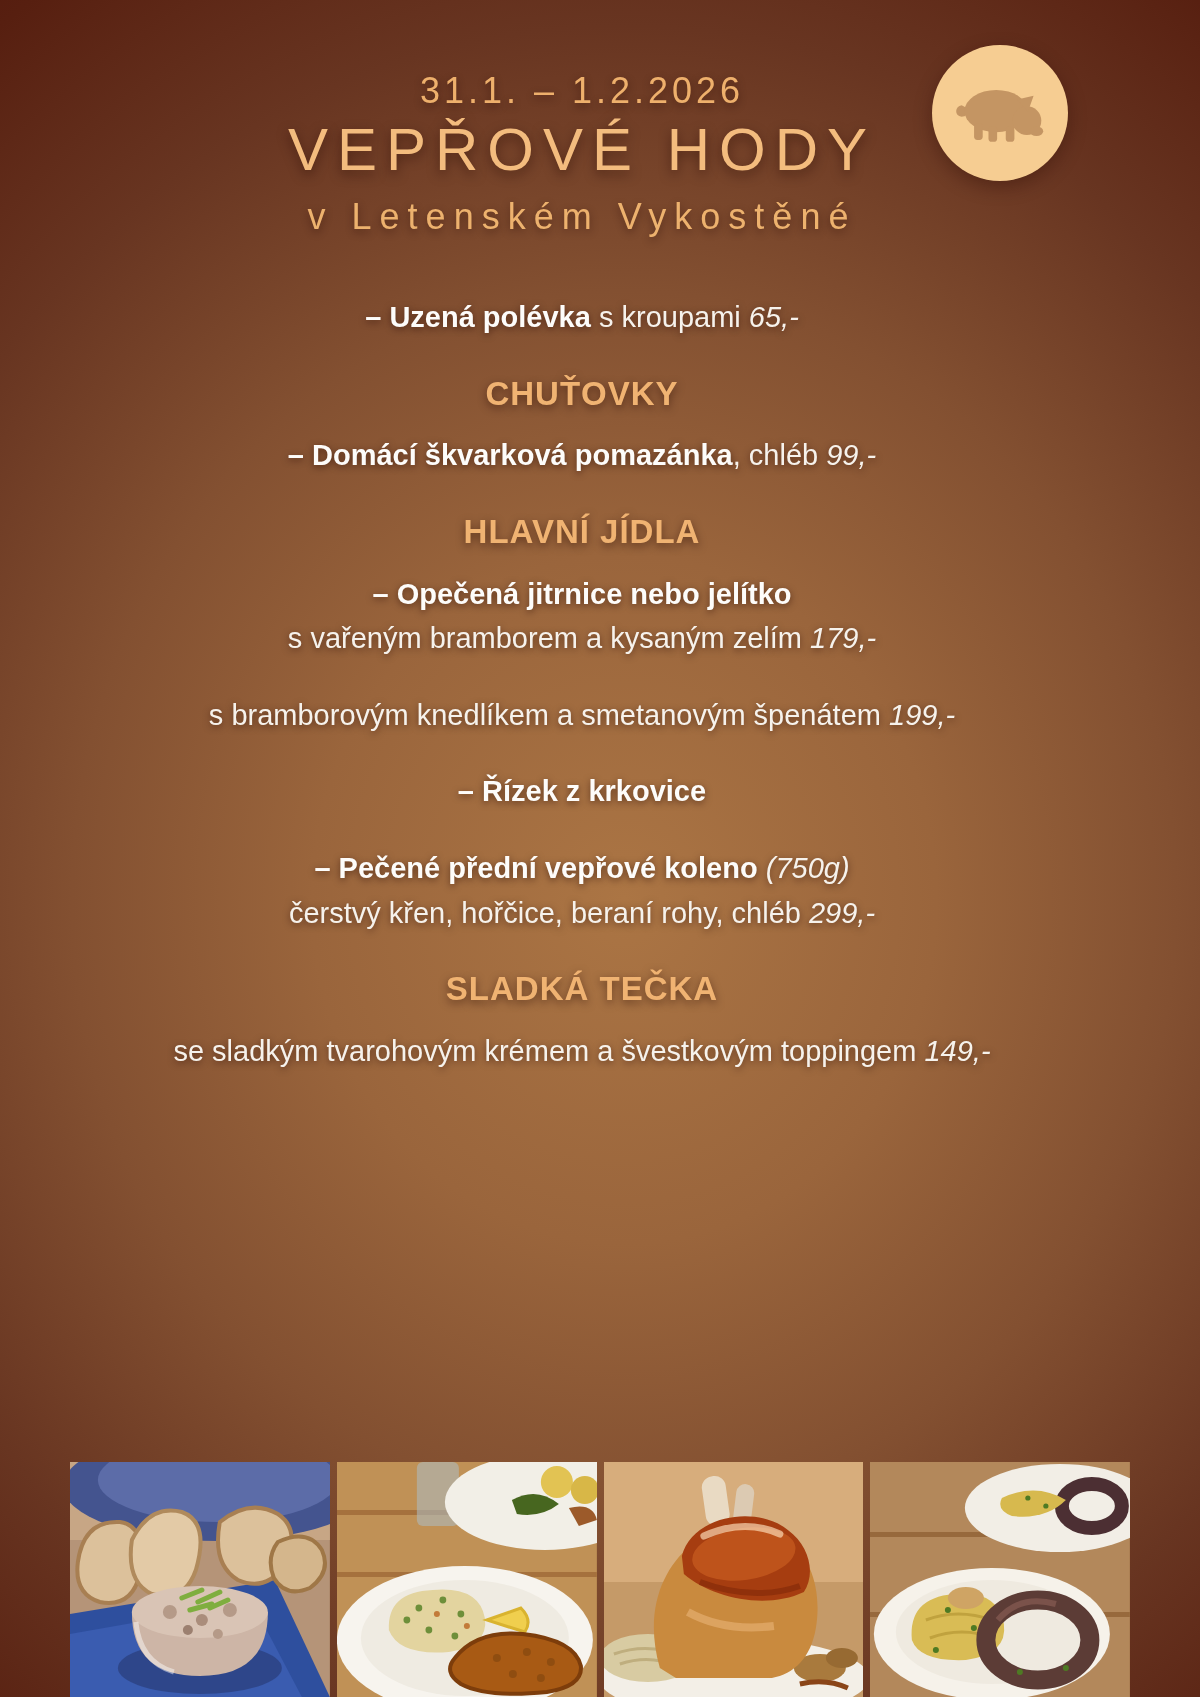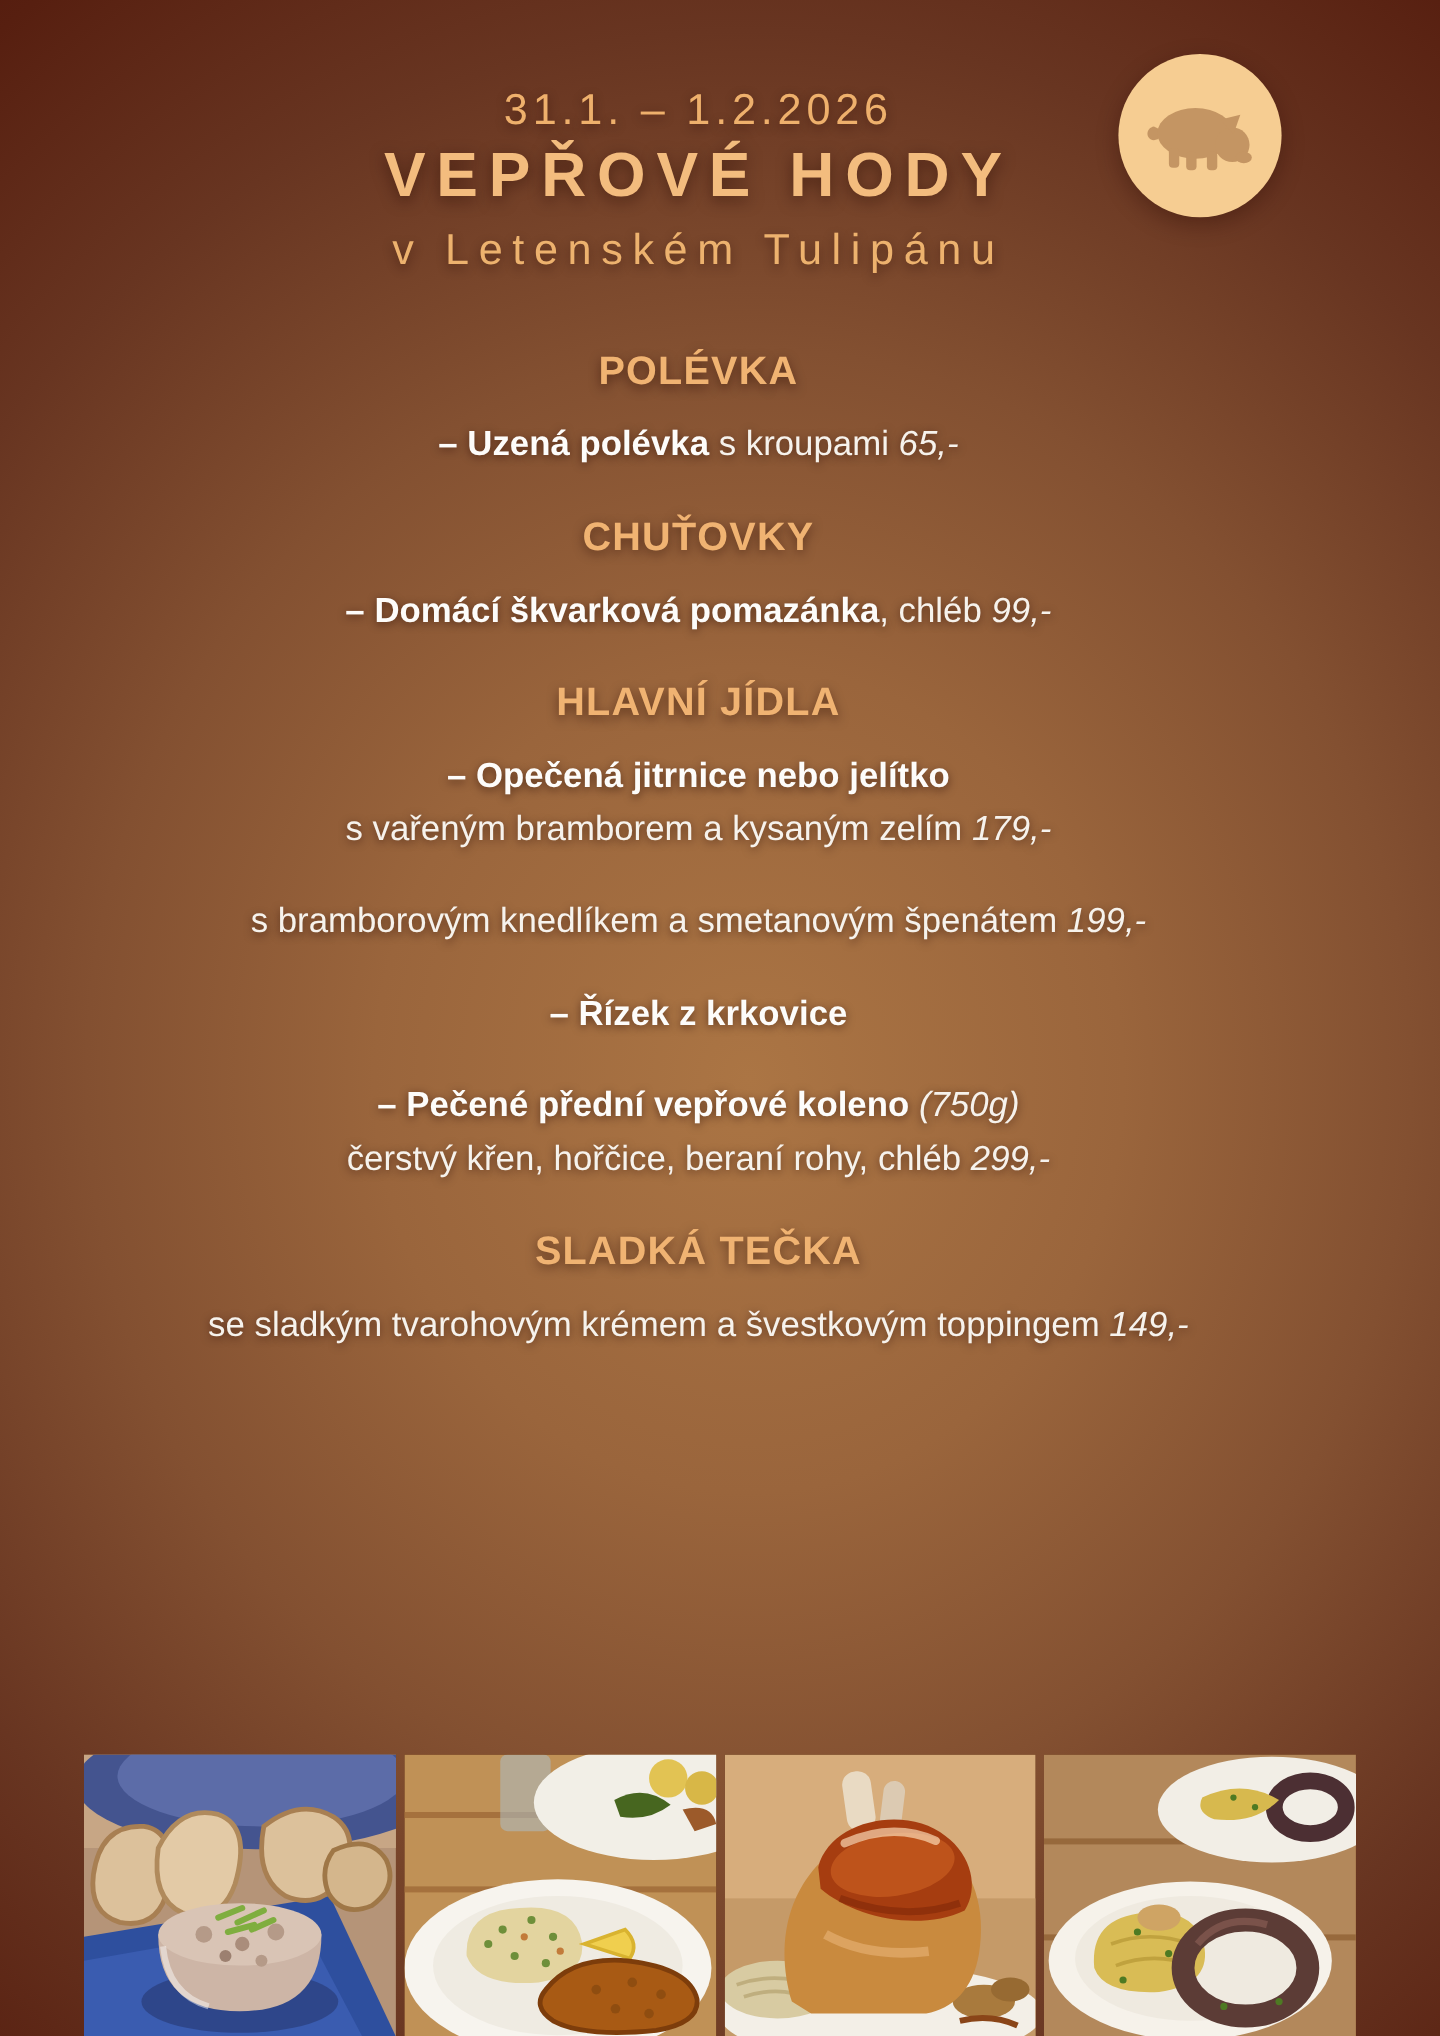--- a/index.html
+++ b/index.html
@@ -19,22 +19,22 @@
   
   .date{
     margin-top:70px;
     font-size:36px; line-height:1.15;
     letter-spacing:4px;
     color:#eeb06c;
     text-shadow:0 3px 9px rgba(35,8,0,.45);
   }
   .title{
     margin:8px 0 0;
-    font-size:52px; line-height:1.04;
-    font-weight:700;
+    font-size:60px; line-height:1.04;
+    font-weight:400;
     letter-spacing:9px;
     color:#f3bc7e;
     text-shadow:0 4px 12px rgba(35,8,0,.5);
   }
   .subtitle{
     margin-top:14px;
     font-size:36px; line-height:1.15;
     letter-spacing:8px;
     color:#edb26e;
     text-shadow:0 3px 9px rgba(35,8,0,.45);
@@ -98,26 +98,25 @@
         <ellipse cx="88" cy="55" rx="7" ry="5"></ellipse>
         <path d="M68 22 L85 18 L79 35 Z"></path>
       </g>
     </svg>
   </div>
 
   <div class="content">
     <header>
       <div class="date">31.1. – 1.2.2026</div>
       <h1 class="title">VEPŘOVÉ HODY</h1>
-      <div class="subtitle">v Letenském Tulipánu</div>
+      <div class="subtitle">v Letenském Vykostěné</div>
     </header>
 
     <main class="menu">
         <section class="menu-section">
-          <h2 class="section-heading">POLÉVKA</h2>
           <div class="menu-item">
             <p class="item-line"><span class="b">– Uzená polévka</span><span> s kroupami </span><span class="i">65,-</span></p>
           </div>
         </section>
         <section class="menu-section">
           <h2 class="section-heading">CHUŤOVKY</h2>
           <div class="menu-item">
             <p class="item-line"><span class="b">– Domácí škvarková pomazánka</span><span>, chléb </span><span class="i">99,-</span></p>
           </div>
         </section>

